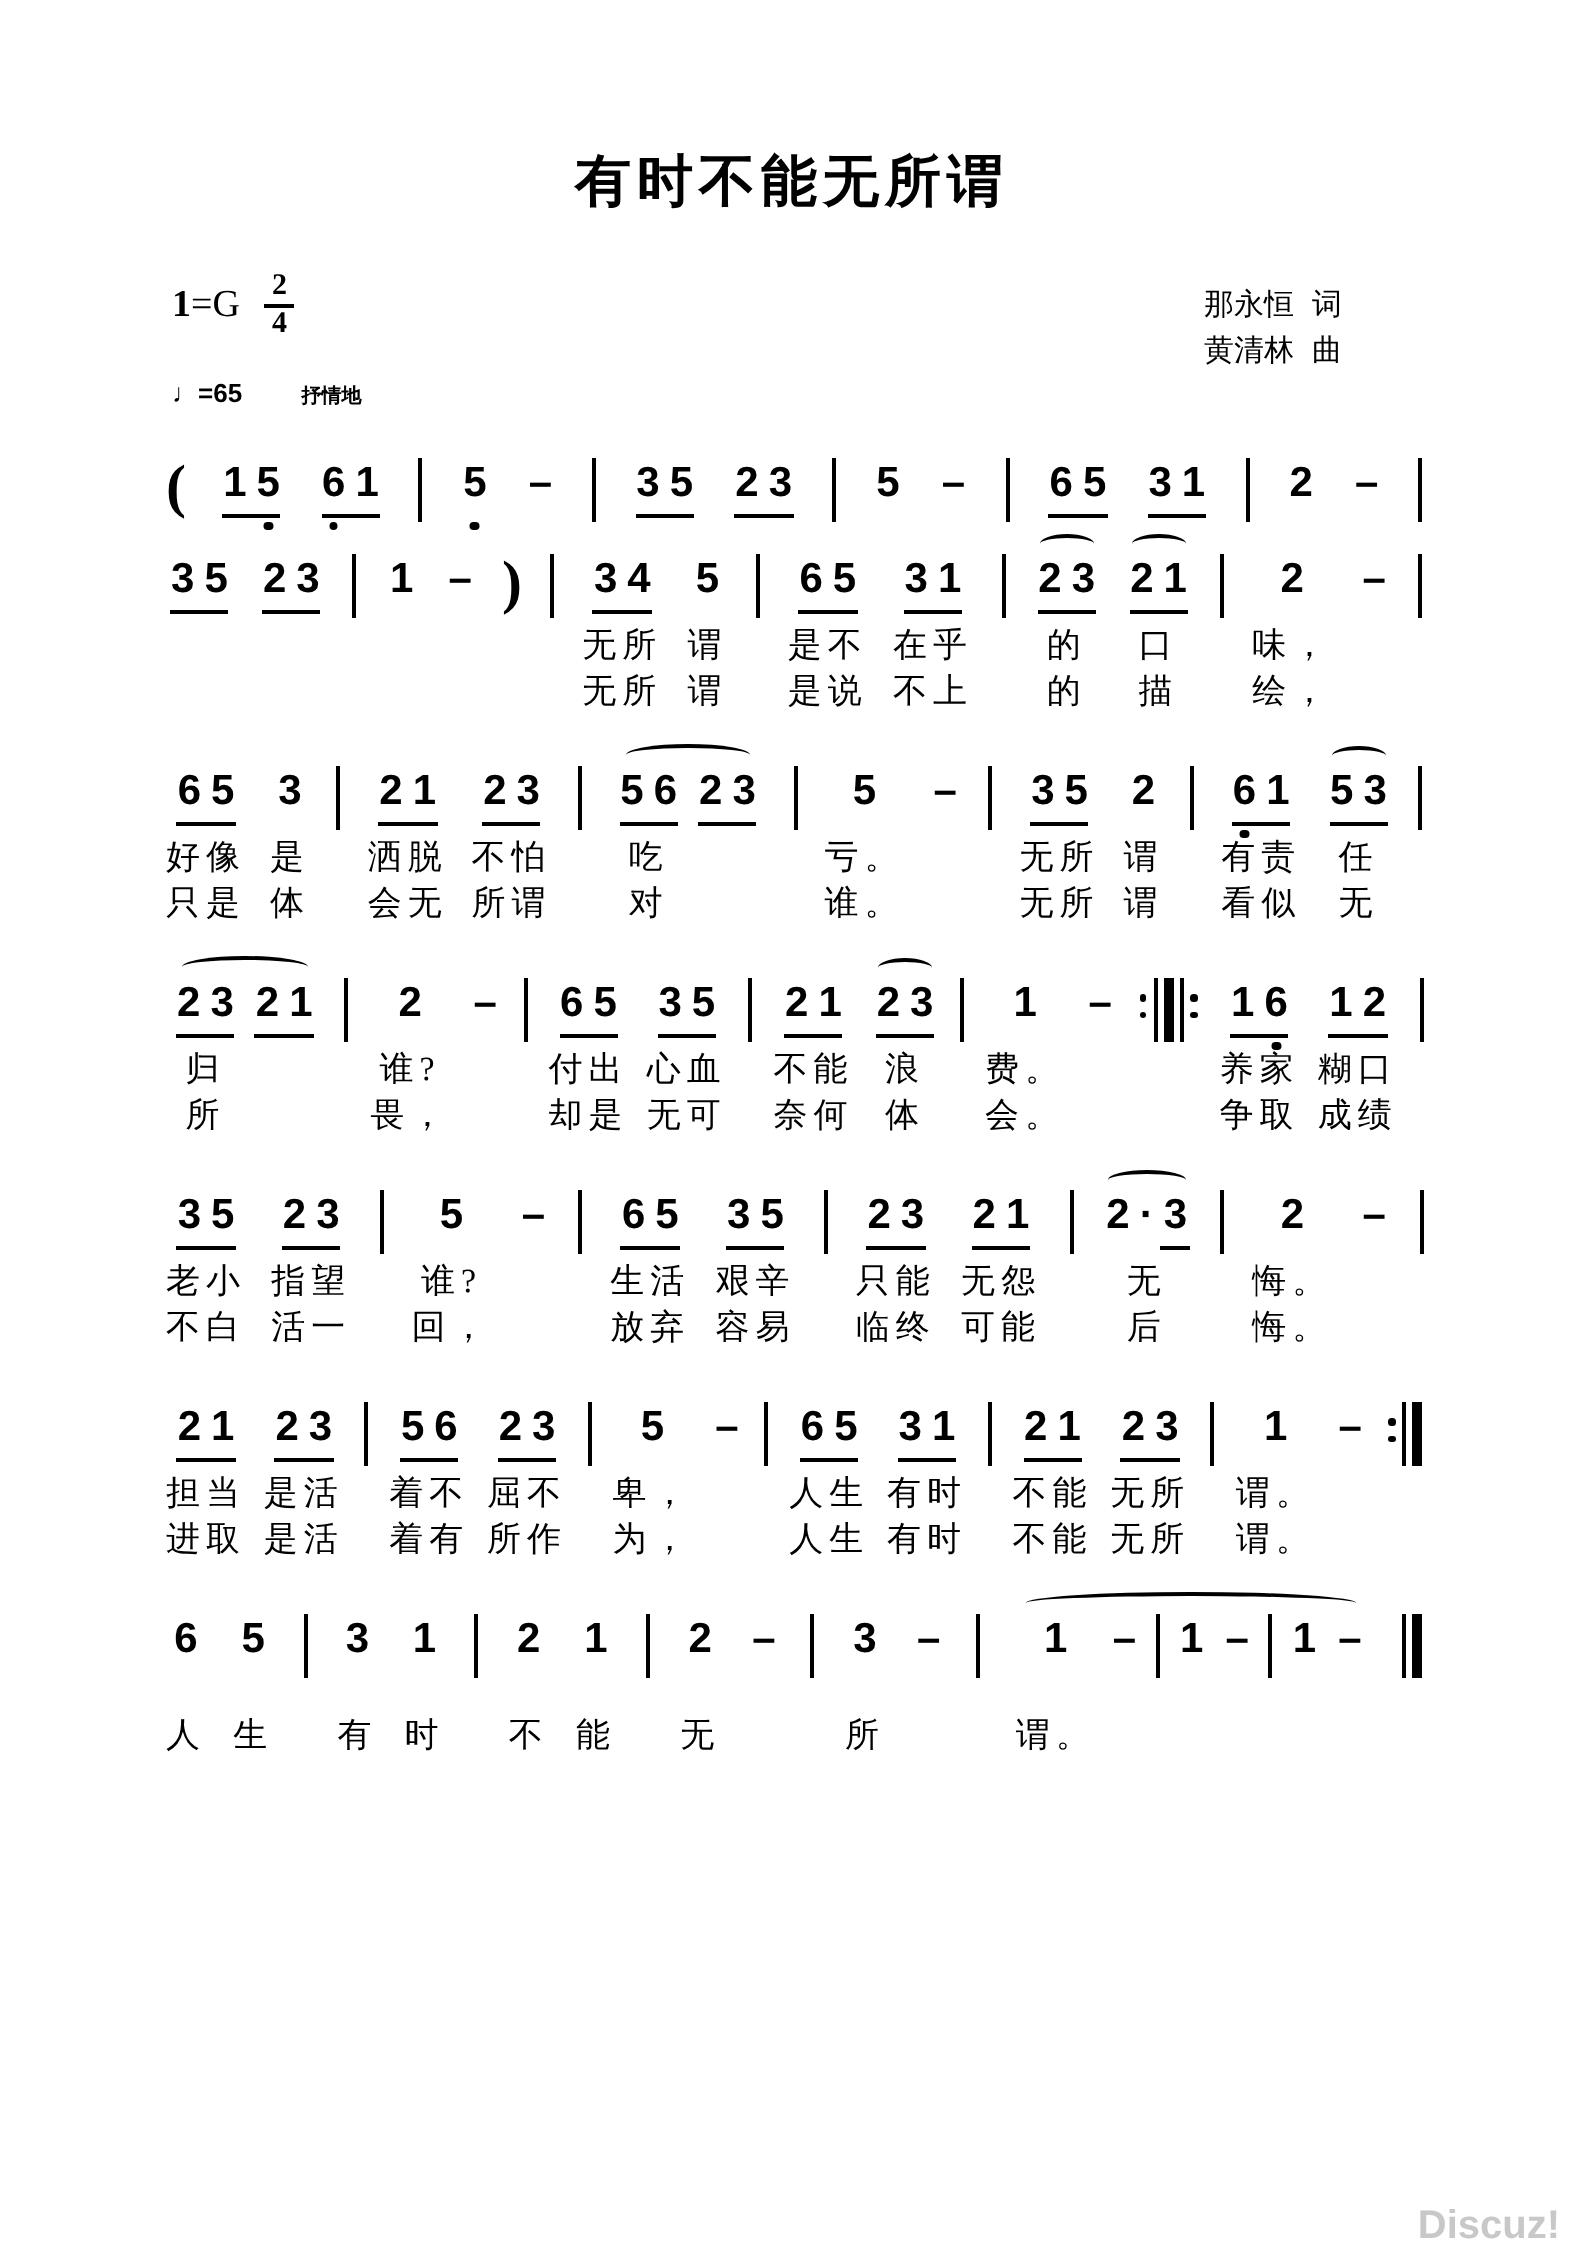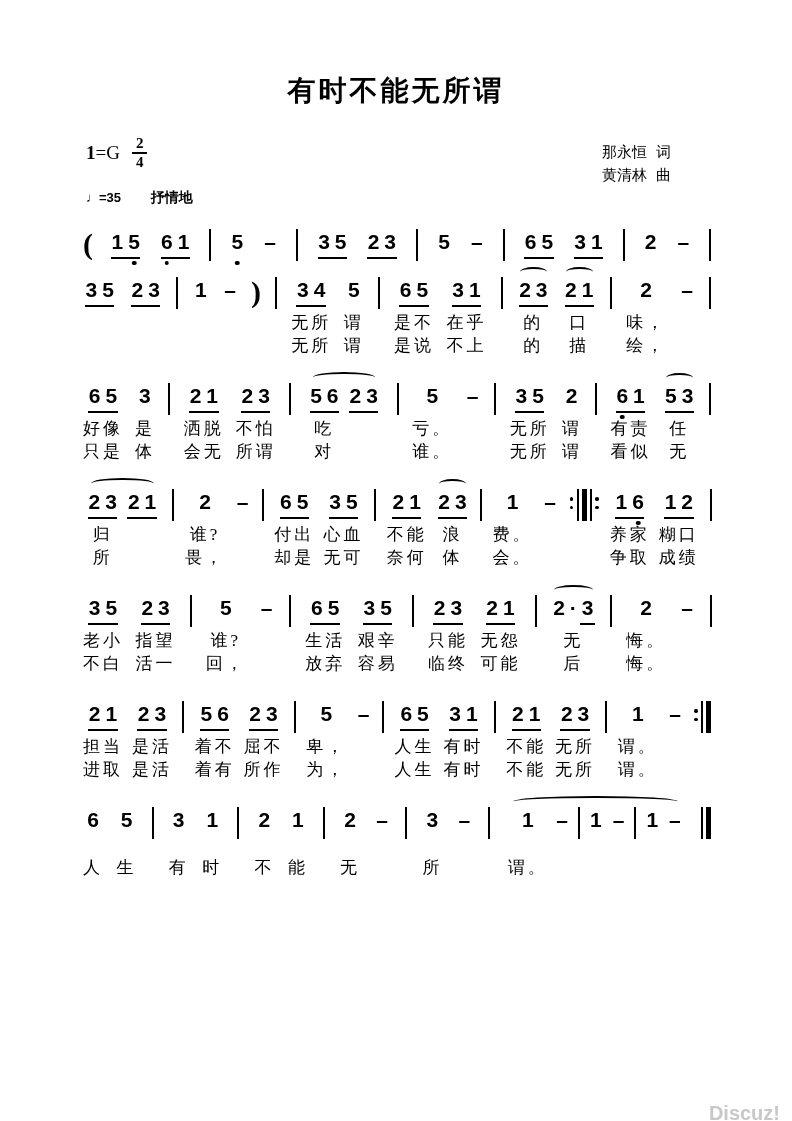--- a/index.html
+++ b/index.html
@@ -10,21 +10,21 @@
   .keysig{position:absolute;left:86px;top:124px;display:flex;align-items:center;
           font-size:19px;font-family:"Liberation Serif",serif;}
   .keysig .knum{font-weight:bold;}
   .frac{display:inline-flex;flex-direction:column;align-items:center;margin-left:12px;
         font-weight:bold;font-size:15px;line-height:15px;font-family:"Liberation Serif",serif;}
   .frac .ft{border-bottom:2px solid #000;padding:0 4px 1px;}
   .frac .fb{padding-top:1px;}
   .credits{position:absolute;left:602px;top:130px;font-family:Liberation Mono, monospace;
            font-size:15px;line-height:23px;}
   .tempo{position:absolute;left:86px;top:177px;font-size:13px;font-weight:bold;}
-  .tempo .expr{margin-left:26px;font-size:14px;}
+  .tempo .expr{margin-left:26px;font-size:10px;}
   #score{position:absolute;left:80px;top:203px;width:636px;}
   .line{display:flex;justify-content:space-between;align-items:flex-start;
         padding-top:14px;margin-bottom:0;}
   .line.rows2{margin-bottom:12px;}
   .tok{display:flex;flex-direction:column;align-items:center;margin:0 3px;}
   .slurwrap{display:flex;position:relative;margin:0 3px;}
   .slurwrap::before{content:'';position:absolute;left:8px;right:8px;top:-11px;height:9px;
         border-top:2px solid #000;border-radius:50% 50% 0 0;}
   .nrow{height:34px;display:flex;align-items:flex-start;}
   .grp{display:inline-flex;position:relative;padding-bottom:6px;}
@@ -62,21 +62,21 @@
       <span class="fb">4</span>
     </span>
   </div>
 
   <div class="credits">
     <div>那永恒  词</div>
     <div>黄清林  曲</div>
   </div>
 
   <div class="tempo">
-    <span>♩=35</span>
+    <span>♩=65</span>
     <span class="expr">抒情地</span>
   </div>
 
   <div id="score">
       <div class="line rows0">
         <div class="tok">
           <div class="nrow">
             <span class="paren">(</span>
           </div>
         </div>

